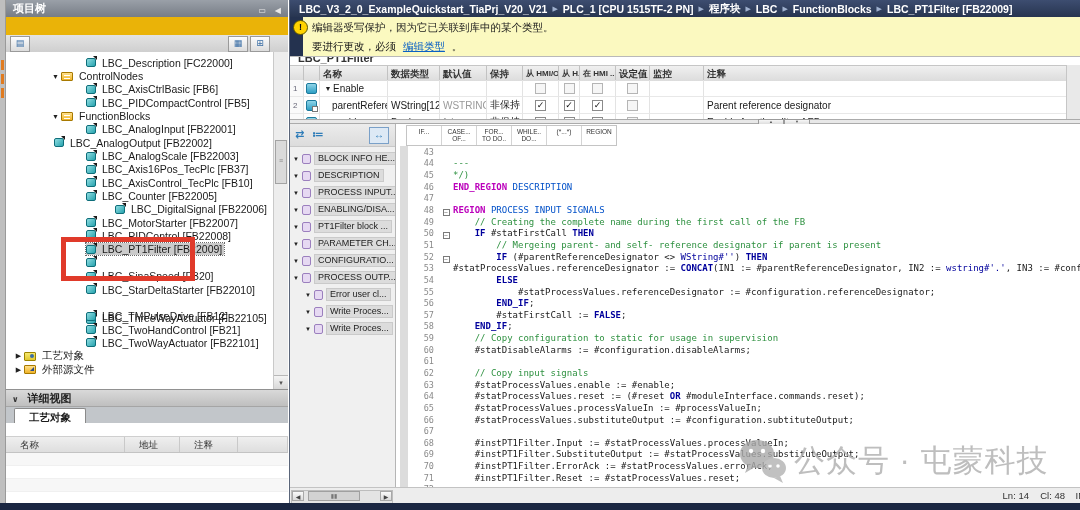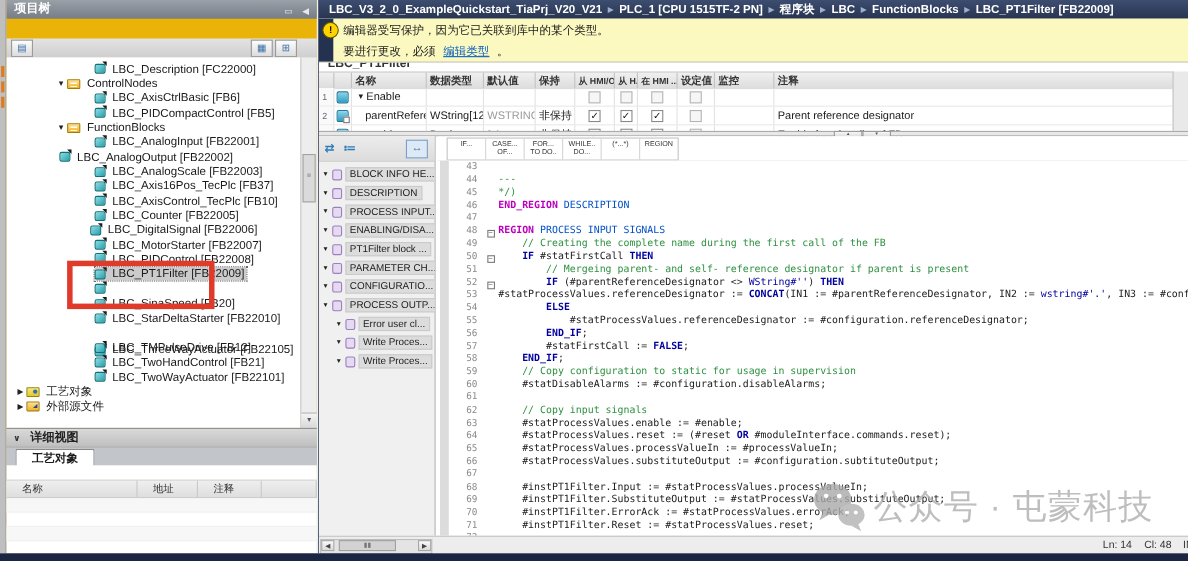--- a/index.html
+++ b/index.html
@@ -232,21 +232,21 @@
             <span class="ic ic-block"></span>
             <span class="tlabel">LBC_AxisControl_TecPlc [FB10]</span>
           </span>
         </div>
         <div class="trow" style="padding-left: 80px;">
           <span style="display: flex; align-items: center;">
             <span class="ic ic-block"></span>
             <span class="tlabel">LBC_Counter [FB22005]</span>
           </span>
         </div>
-        <div class="trow" style="padding-left: 76px;">
+        <div class="trow" style="padding-left: 109px;">
           <span style="display: flex; align-items: center;">
             <span class="ic ic-block"></span>
             <span class="tlabel">LBC_DigitalSignal [FB22006]</span>
           </span>
         </div>
         <div class="trow" style="padding-left: 80px;">
           <span style="display: flex; align-items: center;">
             <span class="ic ic-block"></span>
             <span class="tlabel">LBC_MotorStarter [FB22007]</span>
           </span>

